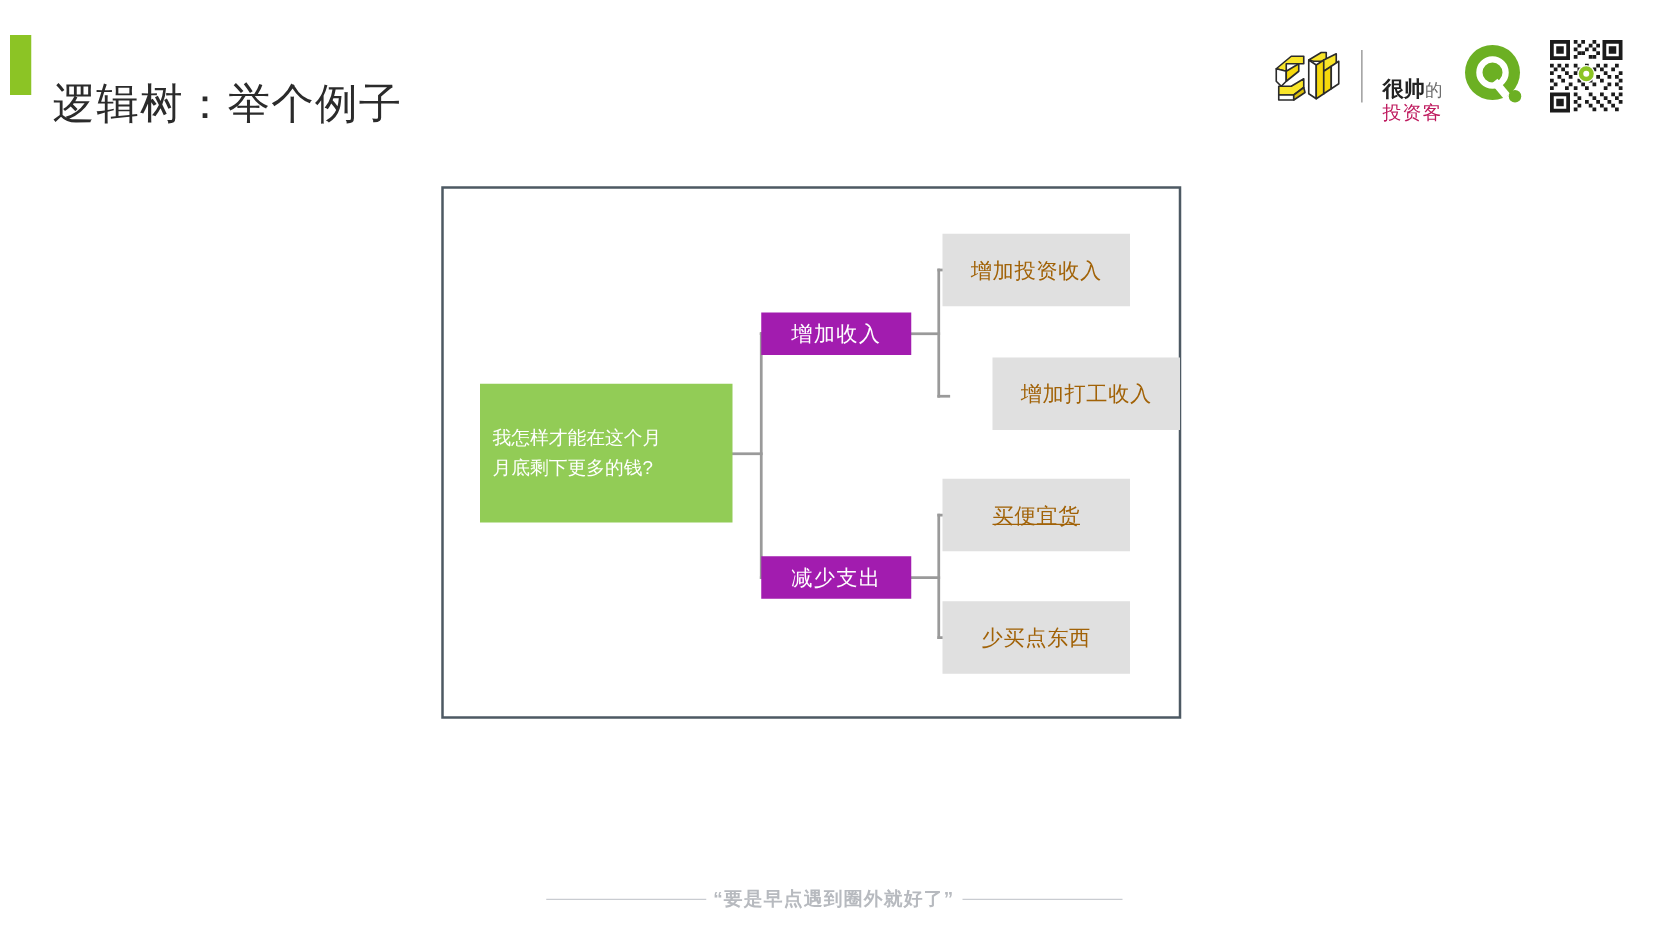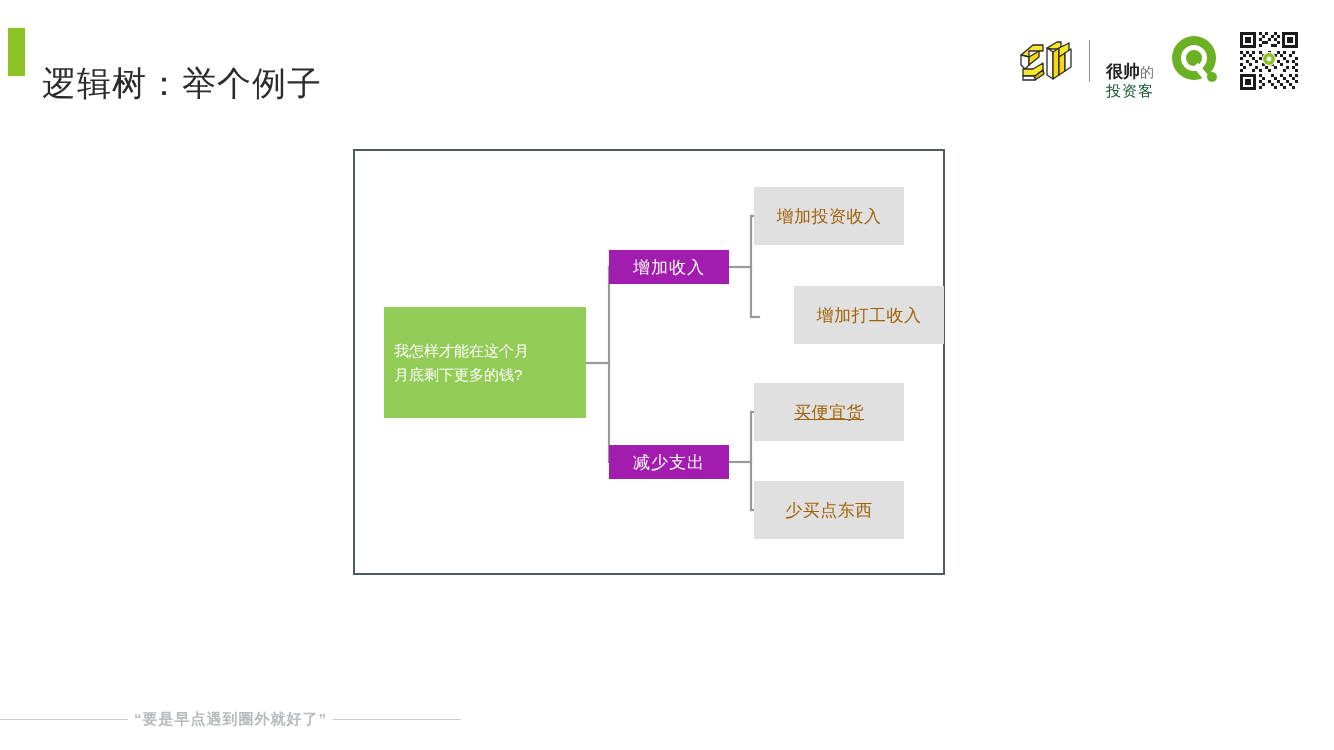--- a/index.html
+++ b/index.html
@@ -67,21 +67,21 @@
   }
   .brand-line1 {
     font-size: 17px;
     white-space: nowrap;
     margin-top: 39px;
   }
   .brand-line1 .strong { font-weight: bold; color: #222; }
   .brand-line1 .light { font-weight: normal; color: #6d6d6d; font-size: 14px; }
   .brand-line2 {
     font-size: 15px;
-    color: #14532d;
+    color: #be185d;
     letter-spacing: 1px;
     white-space: nowrap;
   }
   .brand-q { width: 56px; height: 56px; display: block; }
   .brand-qr { width: 62px; height: 62px; display: block; }
 
   
   .diagram-frame {
     position: absolute;
     left: 353px; top: 149px;
@@ -141,20 +141,21 @@
   .node-leaf-4 { left: 754px; top: 481px; }
 
   
   .footer {
     position: absolute;
     left: 0;
     top: 710px;
     width: 1334px;
     display: flex;
     align-items: center;
+    justify-content: center;
     gap: 0;
   }
   .footer-rule {
     width: 128px;
     height: 1px;
     background: #c9ccd1;
   }
   .footer-text {
     font-size: 15px;
     font-weight: bold;

